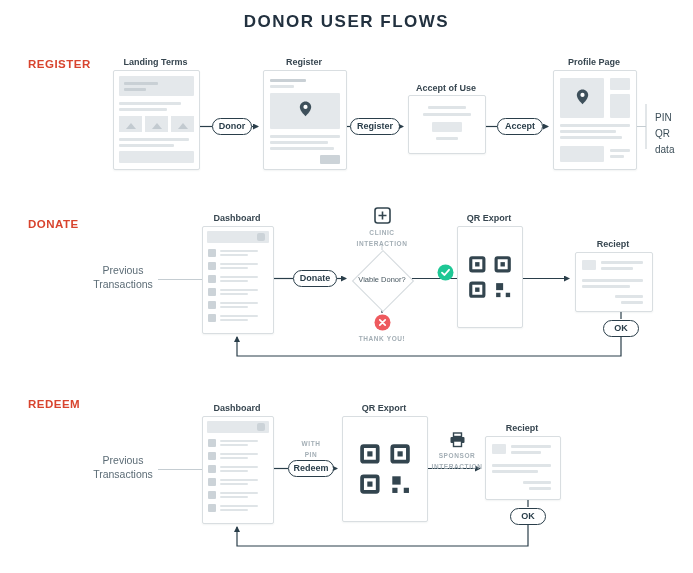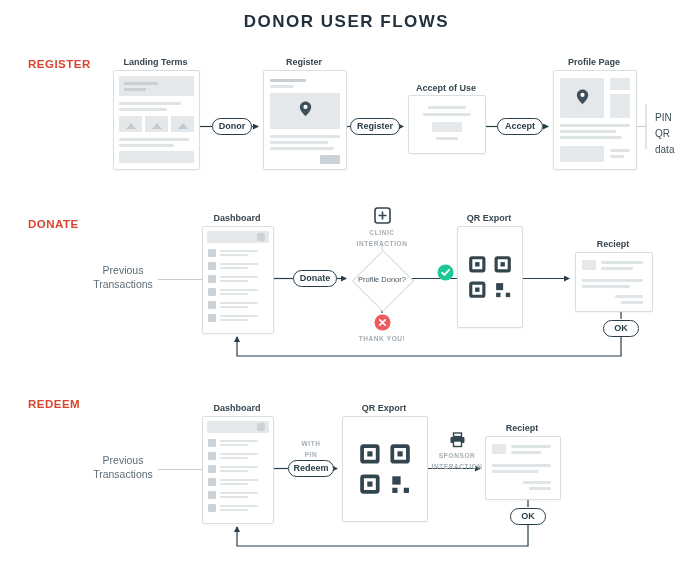--- a/index.html
+++ b/index.html
@@ -165,21 +165,21 @@
   <div class="pill" style="left:293px;top:270px;width:44px">Donate</div>
 
   <svg class="icon" style="left:374px;top:207px" width="17" height="17" viewBox="0 0 17 17">
     <rect x="1" y="1" width="15" height="15" rx="2.5" fill="#fff" stroke="#33454f" stroke-width="1.6"></rect>
     <path d="M8.5,4.5V12.5M4.5,8.5H12.5" stroke="#33454f" stroke-width="1.6"></path>
   </svg>
   <div class="micro" style="left:342px;top:227px;width:80px">CLINIC
 INTERACTION</div>
 
   <div class="diamond"></div>
-  <div class="diamond-label">Profile Donor?</div>
+  <div class="diamond-label">Viable Donor?</div>
 
   <svg class="icon" style="left:437px;top:264px" width="17" height="17" viewBox="0 0 17 17">
     <circle cx="8.5" cy="8.5" r="8" fill="#1ec795"></circle>
     <path d="M5,8.7L7.5,11L12,5.8" stroke="#fff" stroke-width="1.8" fill="none" stroke-linecap="round" stroke-linejoin="round"></path>
   </svg>
 
   <svg class="icon" style="left:374px;top:314px" width="17" height="17" viewBox="0 0 17 17">
     <circle cx="8.5" cy="8.5" r="8" fill="#ee5a5e"></circle>
     <path d="M5.8,5.8L11.2,11.2M11.2,5.8L5.8,11.2" stroke="#fff" stroke-width="1.7" stroke-linecap="round"></path>
   </svg>

